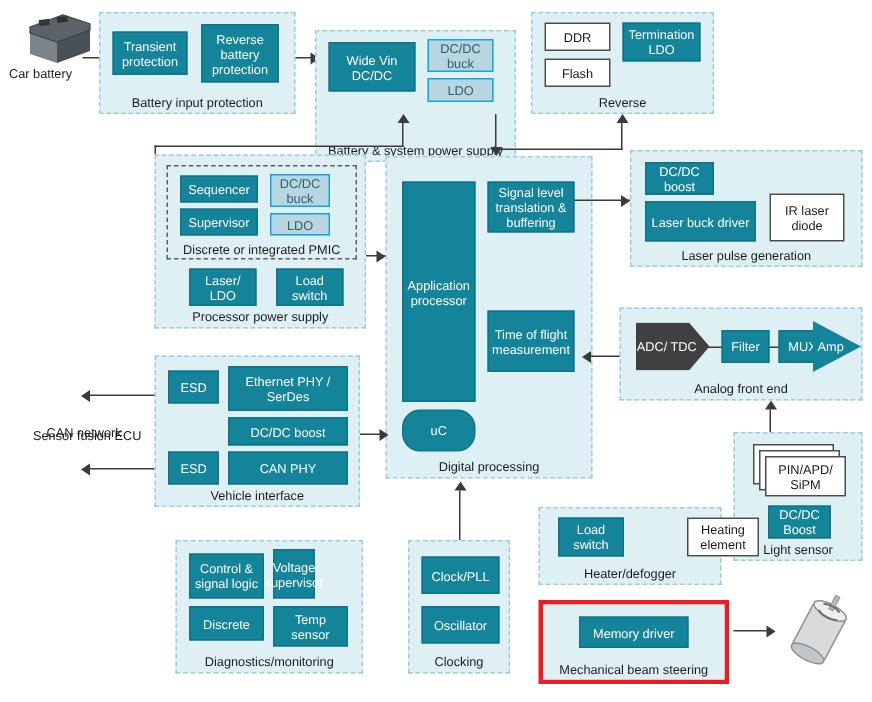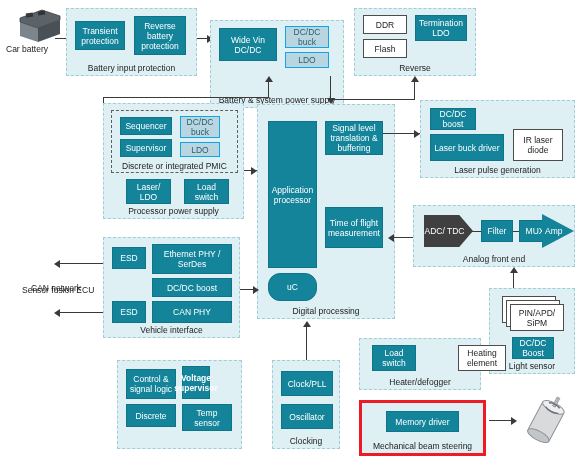--- a/index.html
+++ b/index.html
@@ -231,23 +231,24 @@
       <div class="layer" style="left:0px;top:0px;width:54px;height:27px;"></div>
       <div class="layer" style="left:4px;top:4px;width:54px;height:27px;"></div>
       <div class="face" style="left:8px;top:8px;width:54px;height:27px;">PIN/APD/ SiPM</div>
     </div>
     <div class="blk teal" style="left:22px;top:48px;width:42px;height:22px;">DC/DC Boost</div>
     <div class="group-label">Light sensor</div>
   </div>
 
   <div class="group" style="left:117px;top:360px;width:125px;height:89px;padding-left:10px;">
     <div class="blk teal" style="left:8px;top:8px;width:50px;height:30px;">Control &amp; signal logic</div>
-    <div class="blk teal" style="left:64px;top:5px;width:28px;height:33px;font-weight:bold;">Voltage supervisor</div>
+    <div class="blk teal" style="left:64px;top:5px;width:28px;height:33px;">Voltage supervisor</div>
     <div class="blk teal" style="left:8px;top:43px;width:50px;height:23px;">Discrete</div>
     <div class="blk teal" style="left:64px;top:43px;width:50px;height:27px;">Temp sensor</div>
+    <div class="group-label">Diagnostics/monitoring</div>
   </div>
 
   <div class="group" style="left:272px;top:360px;width:68px;height:89px;">
     <div class="blk teal" style="left:8px;top:10px;width:52px;height:25px;">Clock/PLL</div>
     <div class="blk teal" style="left:8px;top:43px;width:52px;height:25px;">Oscillator</div>
     <div class="group-label">Clocking</div>
   </div>
 
   <div class="group" style="left:359px;top:338px;width:122px;height:52px;">
     <div class="blk teal" style="left:12px;top:6px;width:44px;height:26px;">Load switch</div>

